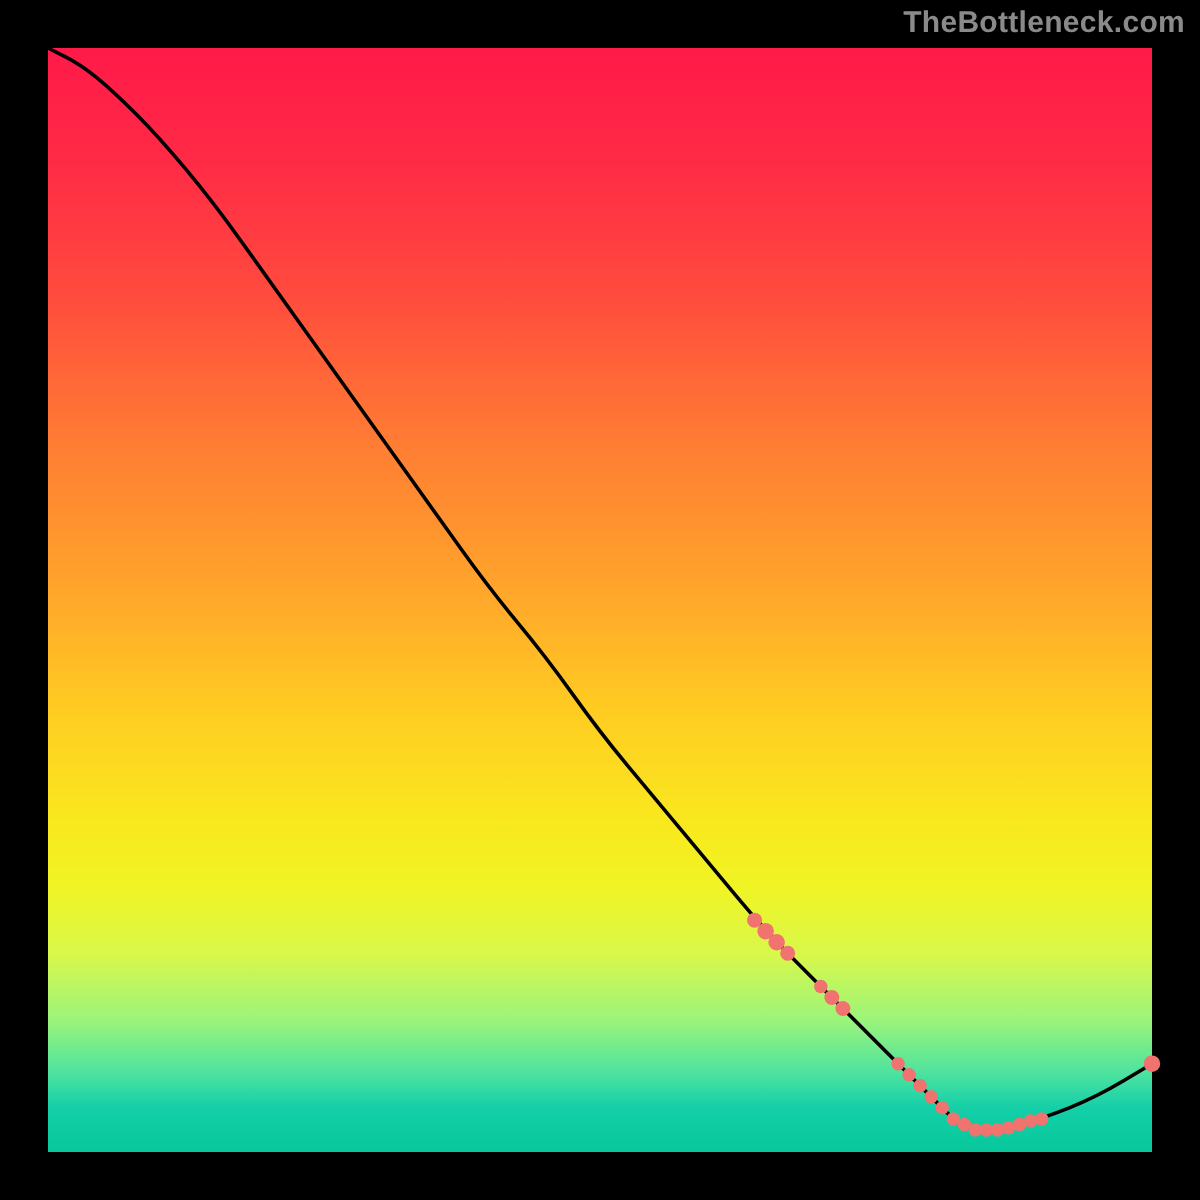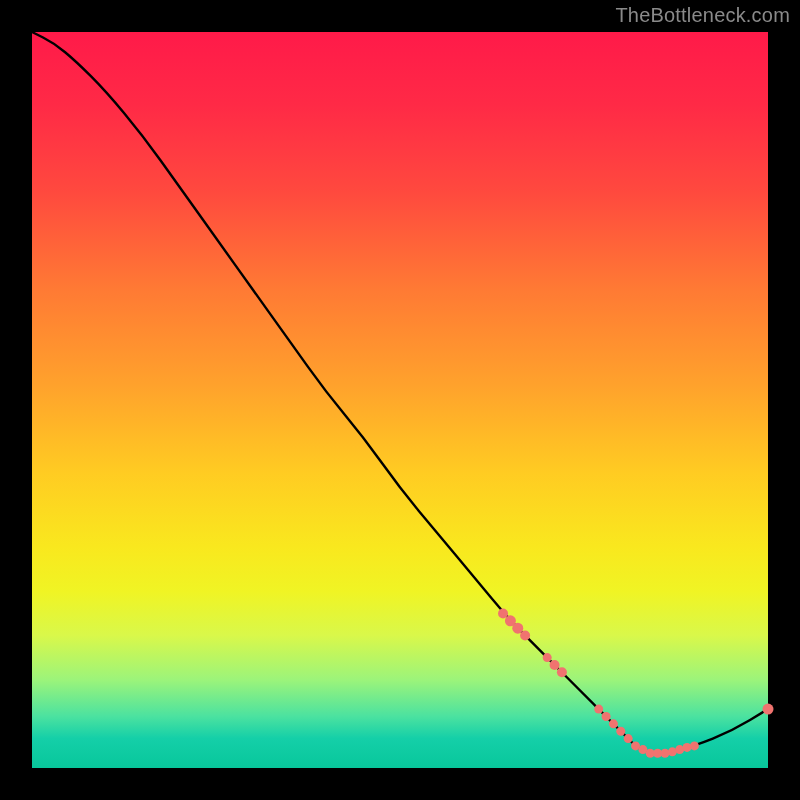--- a/index.html
+++ b/index.html
@@ -17,21 +17,21 @@
     height: 800px;
     background: #000;
   }
   .watermark {
     position: absolute;
     top: 4px;
     right: 10px;
     color: #8a8a8a;
     font-size: 20px;
     letter-spacing: 0.2px;
-    font-weight: 400;
+    font-weight: 700;
     z-index: 10;
   }
   .plot-area {
     position: absolute;
     left: 32px;
     top: 32px;
     width: 736px;
     height: 736px;
     background: linear-gradient(to bottom,
       #ff1a49 0%,

